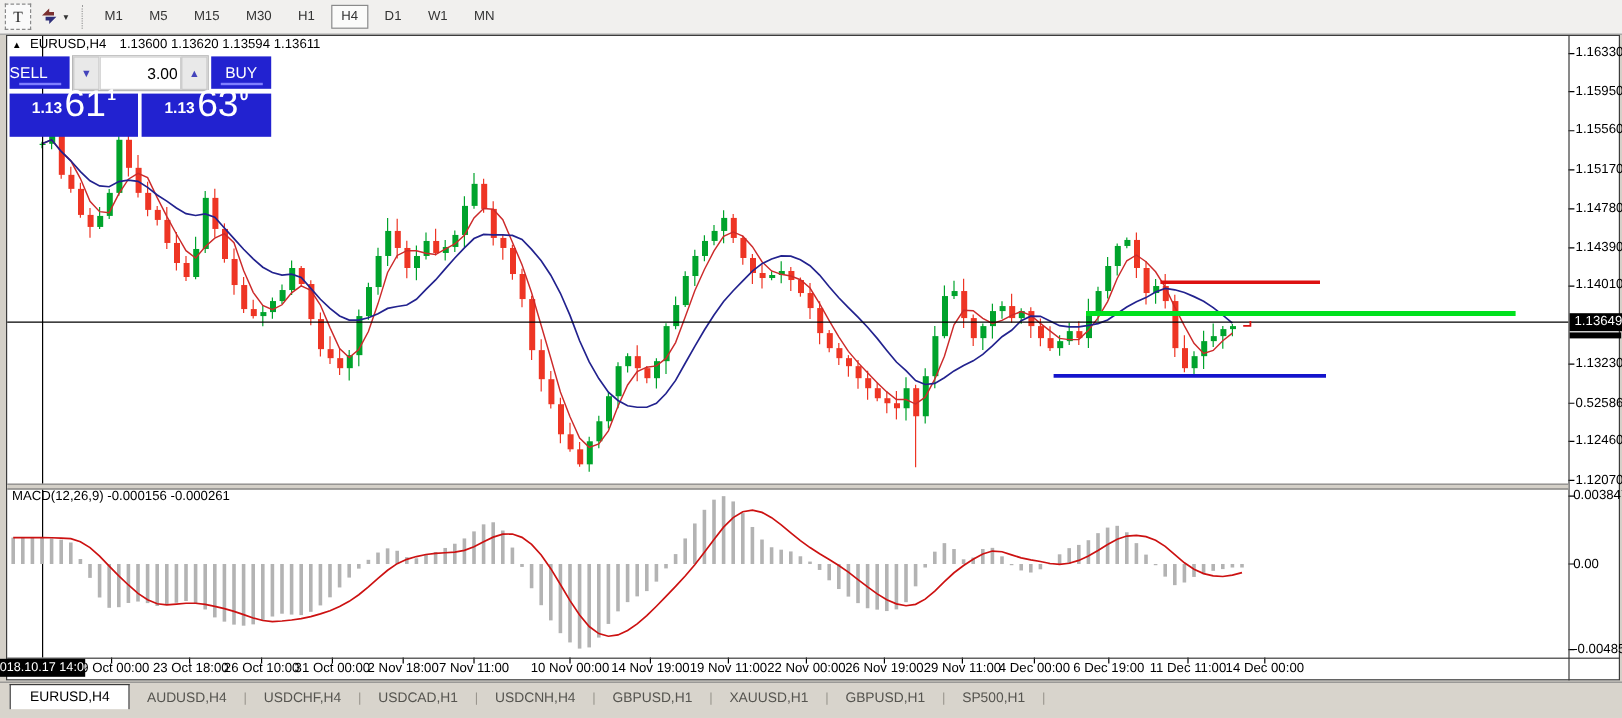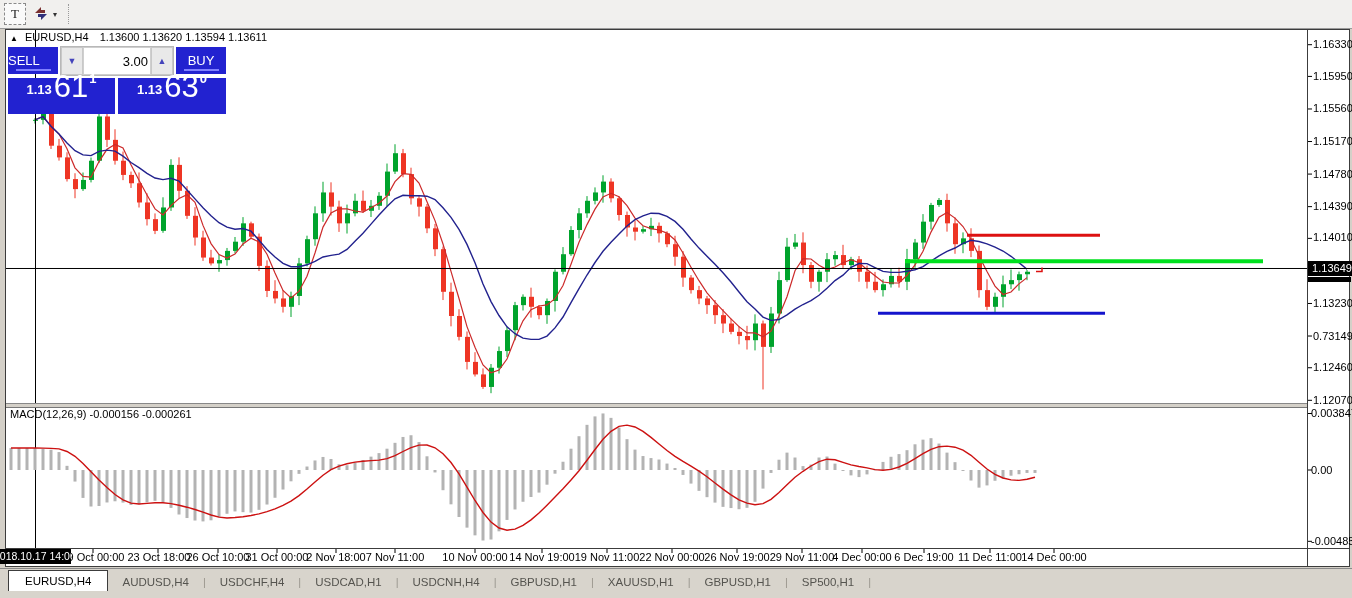--- a/index.html
+++ b/index.html
@@ -60,20 +60,31 @@
   <div id="toolbar">
     <div class="toolbtn" id="tool-text">T</div>
     <div class="toolbtn" id="tool-arrows">
       <svg width="18" height="16" viewBox="0 0 18 16">
         <path d="M2 7 L8 1 L8 4 L12 4 L12 7 Z" fill="#7a3030"></path>
         <path d="M14 8 L8 14 L8 11 L5 11 L5 8 Z" fill="#30307a"></path>
       </svg>
       <span class="caret">▾</span>
     </div>
     <div class="vsep"></div>
+    <div id="tf-container" style="display:flex;align-items:center;">
+        <div class="tfbtn">M1</div>
+        <div class="tfbtn">M5</div>
+        <div class="tfbtn">M15</div>
+        <div class="tfbtn">M30</div>
+        <div class="tfbtn">H1</div>
+        <div class="tfbtn active">H4</div>
+        <div class="tfbtn">D1</div>
+        <div class="tfbtn">W1</div>
+        <div class="tfbtn">MN</div>
+      </div>
   </div>
 
   <div id="chartwin"></div>
   <div id="paneborder"></div>
   <div id="splitter"></div>
   <div id="timeaxis-border"></div>
 
   <svg id="chart-svg" width="1352" height="598">
       <line x1="35" y1="118.15727699530454" x2="35" y2="123.56215173696049" stroke="#00a32c" stroke-width="1"></line>
       <rect x="33" y="119.82676056337948" width="5" height="1" fill="#00a32c"></rect>
@@ -506,21 +517,21 @@
   <div id="time-tag">2018.10.17 14:00</div>
   <div id="labels-layer">
       <div class="pricelabel" style="top: 38.2px;">1.16330</div>
       <div class="pricelabel" style="top: 69.9202px;">1.15950</div>
       <div class="pricelabel" style="top: 102.475px;">1.15560</div>
       <div class="pricelabel" style="top: 135.03px;">1.15170</div>
       <div class="pricelabel" style="top: 167.585px;">1.14780</div>
       <div class="pricelabel" style="top: 200.14px;">1.14390</div>
       <div class="pricelabel" style="top: 231px;">1.14010</div>
       <div class="pricelabel" style="top: 296.97px;">1.13230</div>
-      <div class="pricelabel" style="top: 329.525px;">0.73149</div>
+      <div class="pricelabel" style="top: 329.525px;">0.52586</div>
       <div class="pricelabel" style="top: 361.245px;">1.12460</div>
       <div class="pricelabel" style="top: 393.8px;">1.12070</div>
       <div class="macdlabel" style="top: 407px;">0.003847</div>
       <div class="macdlabel" style="top: 463.5px;">0.00</div>
       <div class="macdlabel" style="top: 534.819px;">-0.004856</div>
       <div class="timelabel" style="left: 93px;">19 Oct 00:00</div>
       <div class="timelabel" style="left: 159px;">23 Oct 18:00</div>
       <div class="timelabel" style="left: 218px;">26 Oct 10:00</div>
       <div class="timelabel" style="left: 277px;">31 Oct 00:00</div>
       <div class="timelabel" style="left: 336px;">2 Nov 18:00</div>

